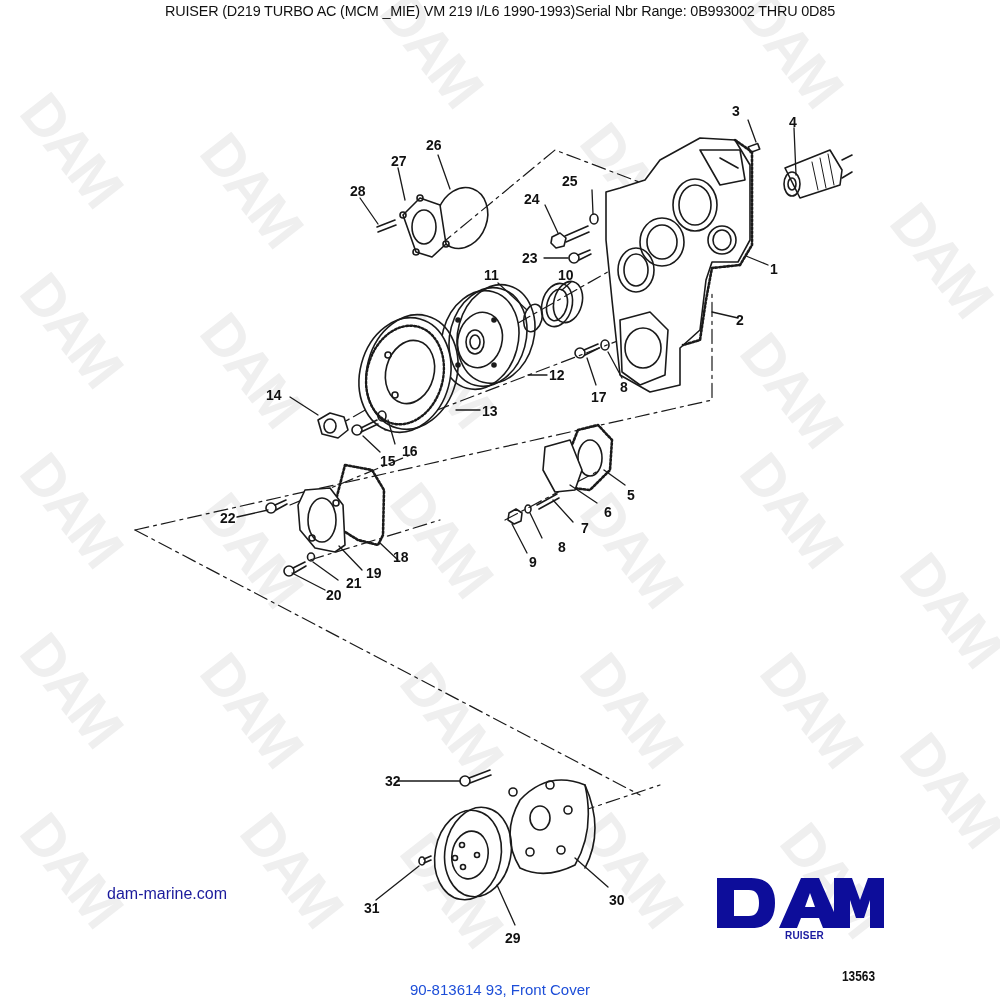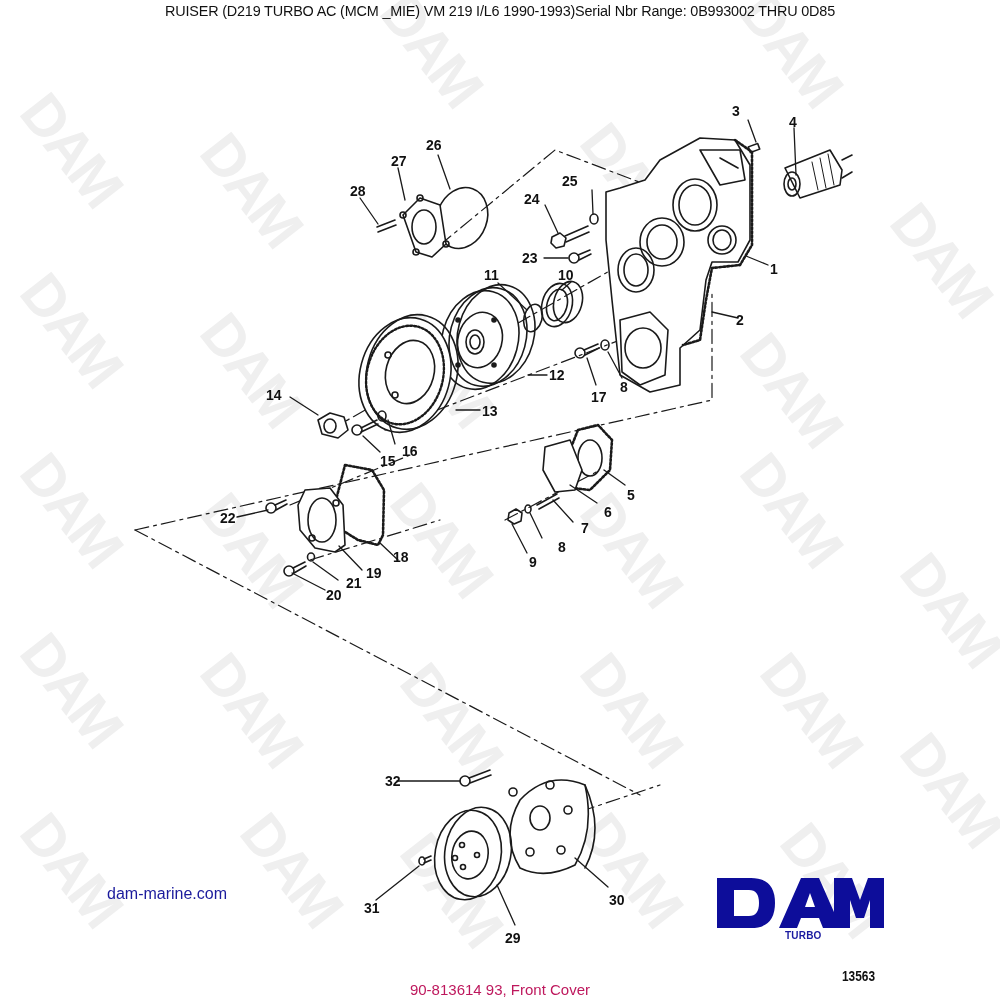--- a/index.html
+++ b/index.html
@@ -1,18 +1,18 @@
 <!DOCTYPE html>
 <html><head>
 <meta charset="utf-8">
 <style>
   html, body { margin: 0; padding: 0; background: #ffffff; }
   body { width: 1000px; height: 1000px; position: relative; overflow: hidden; font-family: "Liberation Sans", sans-serif; }
   .header-title { position: absolute; top: 2px; left: 0; width: 1000px; text-align: center; font-size: 15.5px; color: #111; white-space: nowrap; letter-spacing: -0.2px; transform: scaleX(0.93); transform-origin: center top; }
-  .footer-caption { position: absolute; top: 981px; left: 0; width: 1000px; text-align: center; font-size: 15px; color: #be185d; }
+  .footer-caption { position: absolute; top: 981px; left: 0; width: 1000px; text-align: center; font-size: 15px; color: #1d4ed8; }
   .website-link { position: absolute; left: 107px; top: 885px; font-size: 16px; color: #1a1a9c; text-decoration: none; }
   .brand-logo { position: absolute; left: 717px; top: 878px; width: 170px; height: 50px; }
   .brand-sub { position: absolute; left: 785px; top: 930px; font-size: 10px; font-weight: bold; color: #1a1aa0; letter-spacing: 0.2px; }
   .figure-number { position: absolute; left: 842px; top: 968px; font-size: 14px; font-weight: bold; color: #111; transform: scaleX(0.85); transform-origin: left top; }
   .watermarks { position: absolute; left: 0; top: 0; width: 1000px; height: 1000px; pointer-events: none; }
   .wm { position: absolute; font-family: "Liberation Sans", sans-serif; font-weight: bold; font-size: 58px; color: #efefef; transform: rotate(52deg); transform-origin: left top; letter-spacing: -3px; }
   .diagram { position: absolute; left: 0; top: 0; width: 1000px; height: 1000px; }
   .callout { font-family: "Liberation Sans", sans-serif; font-weight: bold; font-size: 14px; fill: #111; }
 </style>
 </head>
@@ -319,16 +319,16 @@
 <svg class="brand-logo" viewBox="0 0 170 50" xmlns="http://www.w3.org/2000/svg">
   <g fill="#0d0d9a">
 
     <path d="M0,0 L34,0 Q58,0 58,25 Q58,50 34,50 L0,50 Z M17,12 L17,38 L32,38 Q42,38 42,25 Q42,12 32,12 Z" fill-rule="evenodd"></path>
 
     <path d="M62,50 L84,0 L102,0 L124,50 L106,50 L102,40 L84,40 L80,50 Z M88,29 L98,29 L93,15 Z" fill-rule="evenodd"></path>
 
     <path d="M120,50 L120,0 L138,0 L146,22 L154,0 L170,0 L170,50 L156,50 L156,22 L150,40 L142,40 L136,22 L136,50 Z" transform="translate(-3,0)"></path>
   </g>
 </svg>
-<div class="brand-sub">TURBO</div>
+<div class="brand-sub">RUISER</div>
 <div class="figure-number">13563</div>
 
 <div class="footer-caption">90-813614 93, Front Cover</div>
 
 </body></html>

